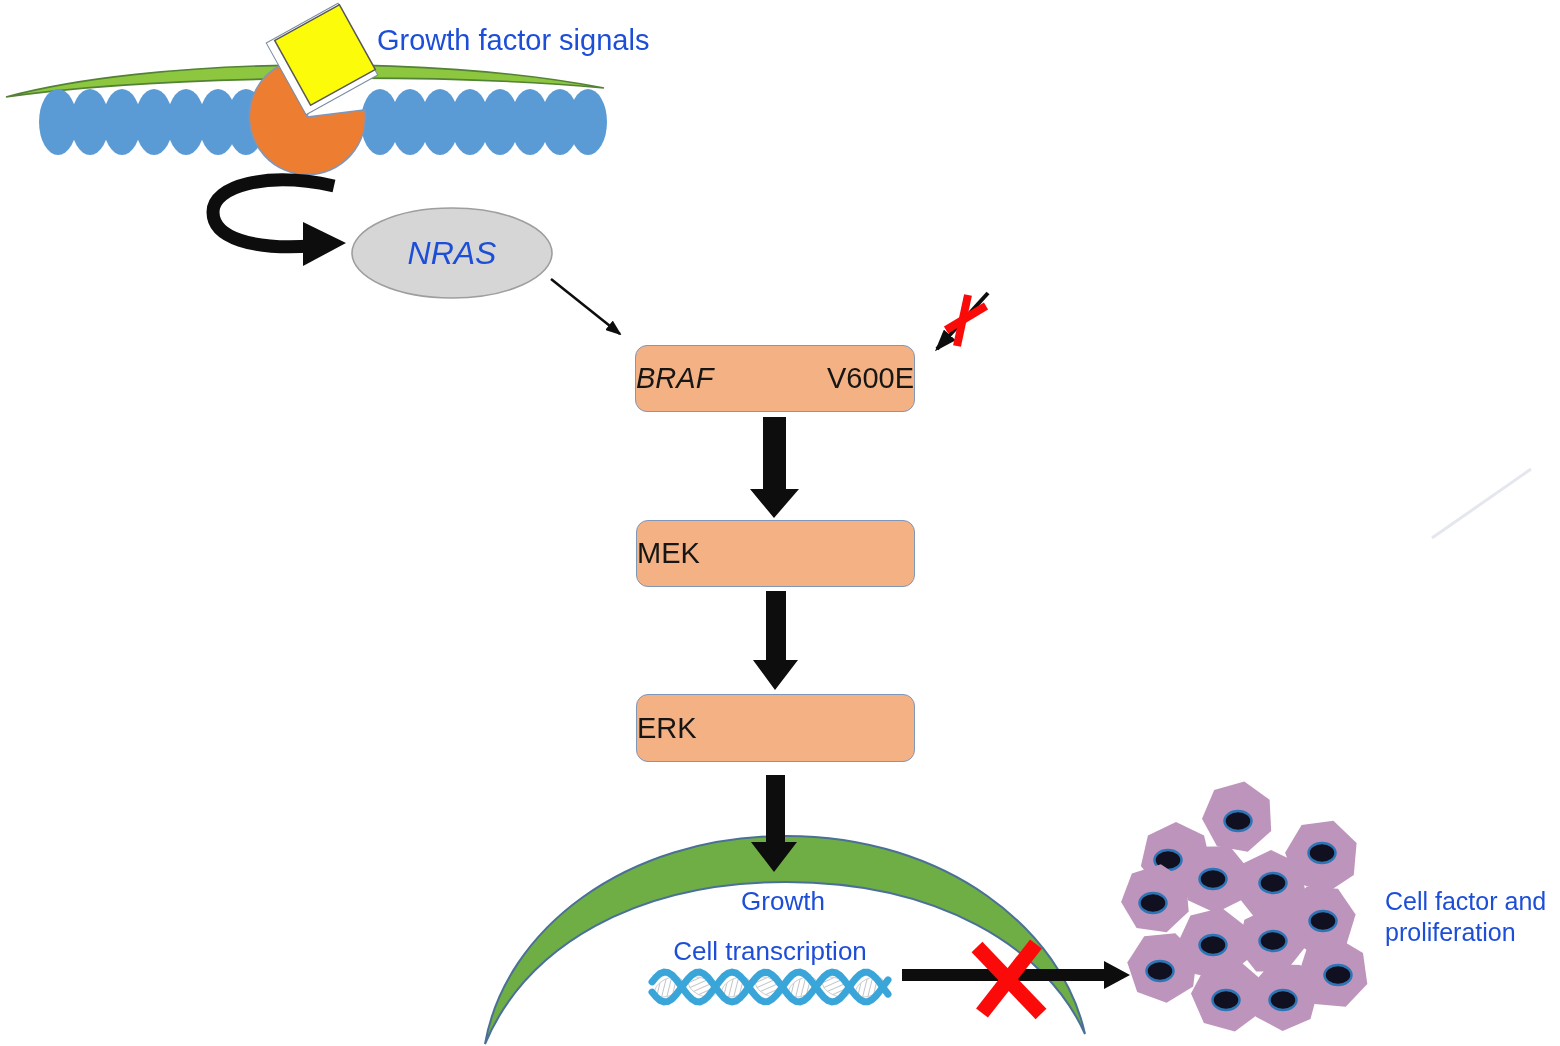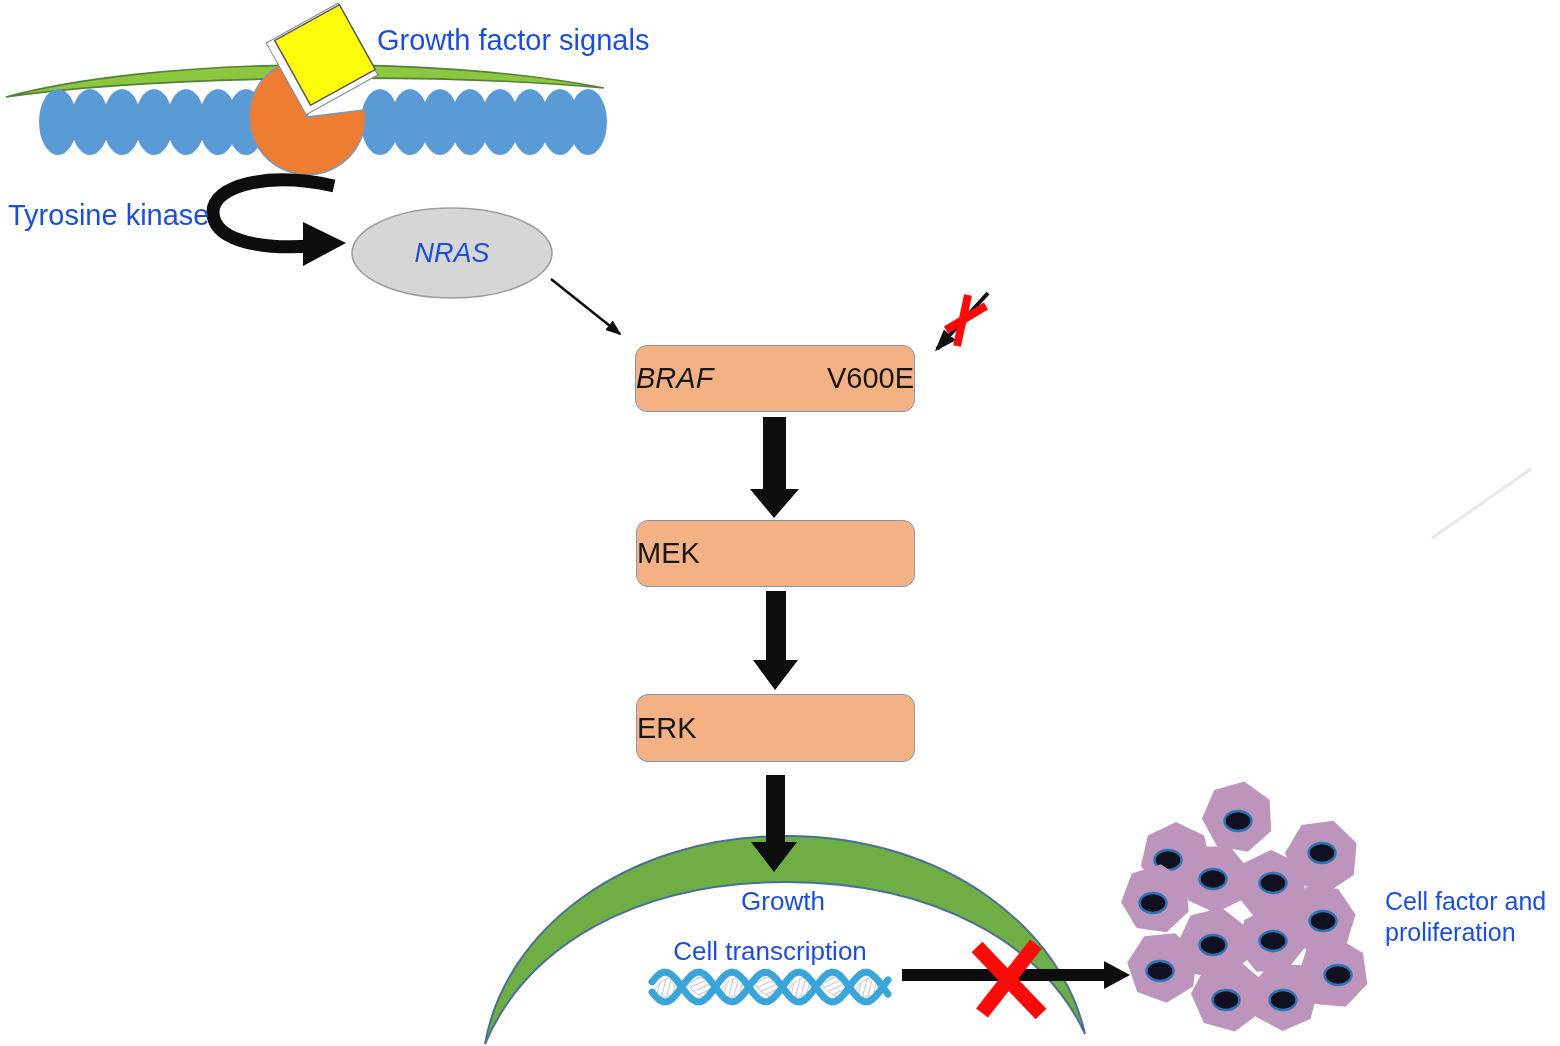--- a/index.html
+++ b/index.html
@@ -3,21 +3,21 @@
 <meta charset="utf-8">
 <style>
   html,body{margin:0;padding:0;background:#ffffff;}
   #canvas{position:relative;width:1560px;height:1046px;background:#fff;overflow:hidden;
           font-family:"Liberation Sans", sans-serif;color:#161616;}
   #diagram-svg{position:absolute;left:0;top:0;}
   .lbl{position:absolute;white-space:nowrap;color:#1d4ed8;}
   .centered{transform:translate(-50%,-50%);}
   #growth-label{left:377px;top:24px;font-size:29px;}
   #tyrosine-label{left:8px;top:199px;font-size:29px;}
-  #nras-label{left:452px;top:253px;font-size:27px;font-style:italic;}
+  #nras-label{left:452px;top:253px;font-size:32px;font-style:italic;}
   .node{position:absolute;display:flex;align-items:center;justify-content:space-between;
         background:var(--node_fill);border:1.6px solid var(--node_border);
         border-radius:12px;font-size:29px;}
   #braf-node{left:635px;top:345px;width:278px;height:65px;}
   #mek-node{left:636px;top:520px;width:277px;height:65px;}
   #erk-node{left:636px;top:694px;width:277px;height:66px;}
   #braf-gene{font-style:italic;margin-right:0.28em;}
   #vemurafenib-node{position:absolute;left:983px;top:248px;width:180px;height:44px;
         display:flex;align-items:center;justify-content:center;
         background:var(--drug_fill);border:2px solid var(--drug_border);font-size:25px;}
@@ -164,21 +164,20 @@
         <g>
           <polygon points="1300.4,965.1 1318.4,989.6 1310.5,1018.9 1282.6,1031.0 1255.8,1016.7 1250.2,986.9 1270.1,963.9" style="fill:var(--cell_purple)"></polygon>
           <ellipse cx="1283" cy="1000" rx="13.5" ry="10" style="fill:var(--cell_nucleus);stroke:var(--nucleus_ring);stroke-width:2.5"></ellipse>
         </g>
       </g>
 
     <line x1="1432" y1="538" x2="1531" y2="469" style="stroke:#e4e7ee;stroke-width:3"></line>
   </svg>
 
   <div class="lbl" id="growth-label">Growth factor signals</div>
-  <div class="lbl" id="tyrosine-label">Tyrosine kinase</div>
   <div class="lbl centered" id="nras-label">NRAS</div>
 
   <div class="node" id="braf-node">
     <span id="braf-gene">BRAF</span>
     <span id="braf-mut">V600E</span>
   </div>
   <div class="node" id="mek-node">
     <span>MEK</span>
   </div>
   <div class="node" id="erk-node">

